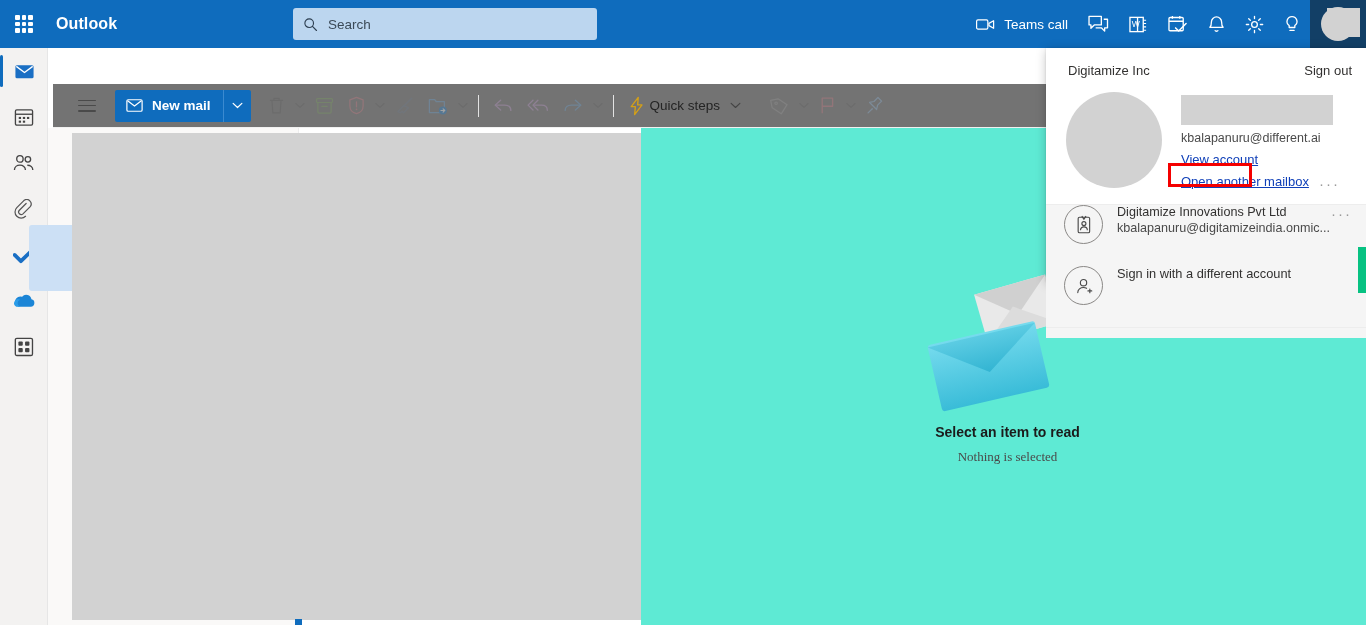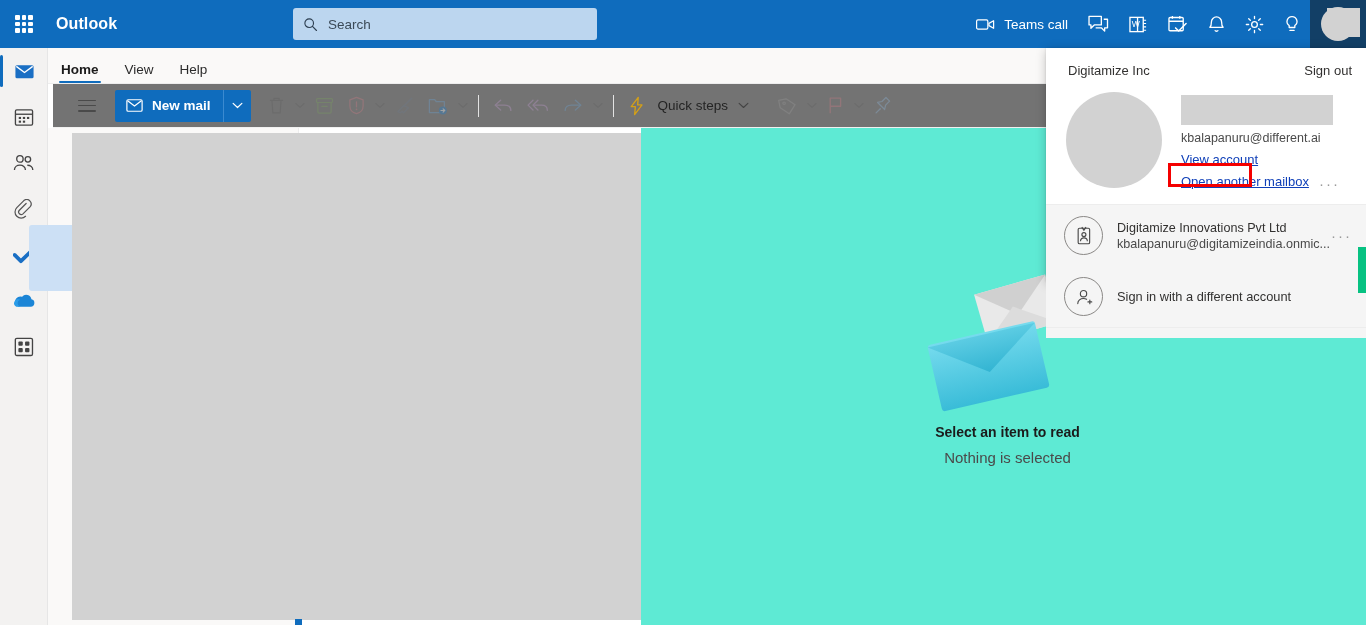--- a/index.html
+++ b/index.html
@@ -128,21 +128,21 @@
   }
   .newmail .body .txt { margin-left: 9px; }
   .newmail .split {
     width: 28px; height: 32px; border-left: 1px solid #3b8ad0;
     display: flex; align-items: center; justify-content: center;
   }
   .rb-btn {
     display: flex; align-items: center; height: 32px;
     padding: 0 7px; cursor: pointer; border-radius: 2px;
   }
-  .rb-btn .lbl { font-size: 13.5px; color: #242424; margin-left: 12px; }
+  .rb-btn .lbl { font-size: 13.5px; color: #242424; margin-left: 4px; }
   .rb-caret { width: 16px; display: flex; align-items: center; justify-content: center; cursor: pointer; }
   .rb-sep { width: 1px; height: 22px; background: #e3e3e3; margin: 0 7px; }
   .dim { opacity: .30; }
   .dim2 { opacity: .34; }
   .rb-gap { width: 10px; }
 
   
   .listpane {
     position: absolute; top: 128px; left: 48px;
     width: 251px; height: 497px; background: #faf9f8;
@@ -168,21 +168,21 @@
     width: 733px; height: 497px; background: #5eead4;
   }
   .empty {
     position: absolute; left: 0; right: 0; top: 140px;
     display: flex; flex-direction: column; align-items: center;
   }
   .empty .art { width: 210px; height: 150px; }
   .empty .t1 {
     font-size: 14px; font-weight: bold; color: #1b1b1b; margin-top: 6px;
   }
-  .empty .t2 { font-size: 15px; color: #4a4a4a; margin-top: 9px; }
+  .empty .t2 { font-size: 13px; color: #4a4a4a; margin-top: 9px; font-family: Liberation Serif, serif; }
 
   
   .flyout {
     position: absolute; top: 48px; right: 0;
     width: 320px; height: 234px;
     background: #ffffff;
     box-shadow: 0 1.6px 10px rgba(0,0,0,.22), 0 0 2px rgba(0,0,0,.12);
     z-index: 40;
   }
   .fl-head {
@@ -220,21 +220,21 @@
     width: 84px; height: 24px;
     border: 3px solid #f40000; z-index: 55; pointer-events: none;
   }
   .fl-dots {
     position: absolute; right: 12px; color: #9a9a9a;
     font-size: 15px; letter-spacing: 2px; cursor: pointer;
   }
   .fl-divider { height: 1px; background: #ededed; margin: 0; }
   .fl-acct {
     position: relative; height: 61px; background: #f5f5f5;
-    display: flex; align-items: center; padding: 0 14px 0 18px;
+    display: flex; align-items: flex-start; padding: 0 14px 0 18px;
     cursor: pointer;
   }
   .fl-acct.plain { background: #f5f5f5; }
   .fl-ic {
     width: 39px; height: 39px; border-radius: 50%;
     border: 1px solid #8a8886; flex: none;
     display: flex; align-items: center; justify-content: center;
   }
   .fl-acct-txt { margin-left: 14px; flex: 1; min-width: 0; }
   .fl-acct-n { font-size: 12.6px; color: #323130; white-space: nowrap; }
@@ -377,25 +377,20 @@
       <svg width="20" height="20" viewBox="0 0 21 21">
           <rect x="1.4" y="1.4" width="18" height="18" rx="1.6" fill="none" stroke="#444" stroke-width="1.4"></rect>
           <rect x="4.6" y="4.8" width="4.6" height="4.4" rx="1" fill="#444"></rect>
           <rect x="11.6" y="4.8" width="4.6" height="4.4" rx="1" fill="#444"></rect>
           <rect x="4.6" y="11.6" width="4.6" height="4.4" rx="1" fill="#444"></rect>
           <rect x="11.6" y="11.6" width="4.6" height="4.4" rx="1" fill="#444"></rect>
         </svg>
     </div>
   </div>
 
-  <div class="tabs">
-    <div class="tab active">Home</div>
-    <div class="tab">View</div>
-    <div class="tab">Help</div>
-  </div>
 
   <div class="ribbon">
     <div class="rb-hamburger">
       <div class="hb">
           <i></i>
           <i></i>
           <i></i>
         </div>
     </div>
 

